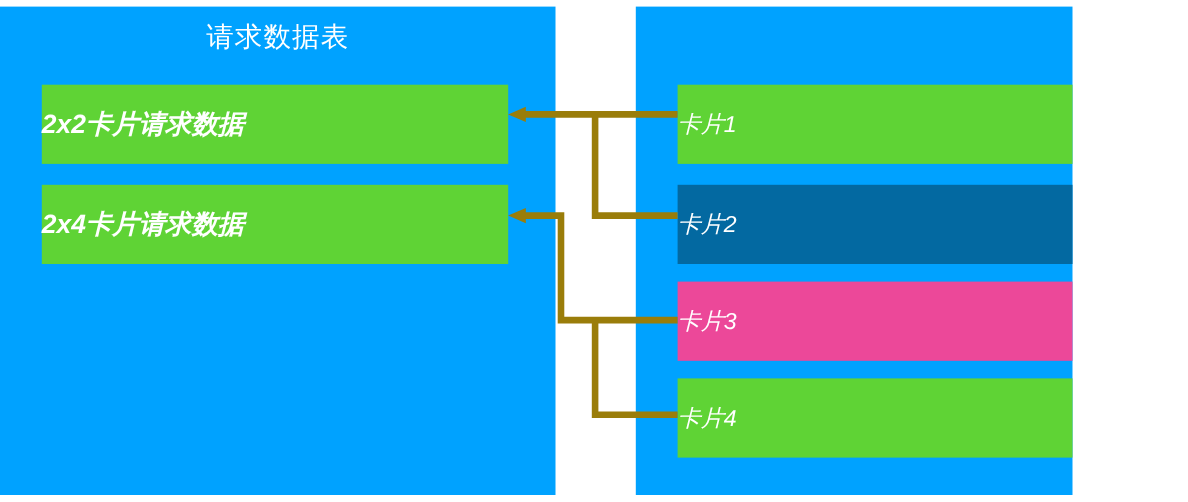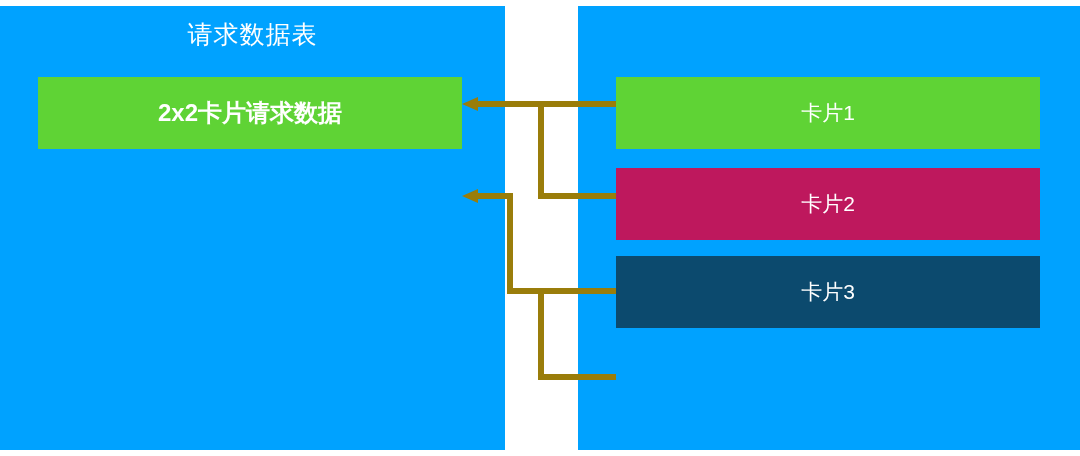--- a/index.html
+++ b/index.html
@@ -5,21 +5,21 @@
   html, body {
     margin: 0;
     padding: 0;
     background: #ffffff;
   }
   body {
     font-family: "Liberation Sans", "DejaVu Sans", sans-serif;
   }
   #stage {
     position: relative;
-    width: 1080px;
+    width: 975px;
     height: 456px;
     background: #ffffff;
     overflow: hidden;
   }
   .panel {
     position: absolute;
     background: #00A2FF;
     top: 6px;
     height: 444px;
   }
@@ -37,23 +37,24 @@
     line-height: 32px;
     letter-spacing: 1px;
     white-space: nowrap;
   }
 
   .gbox {
     position: absolute;
     background: #5FD335;
     display: flex;
     align-items: center;
-    justify-content: center;
+    justify-content: flex-start;
     color: #ffffff;
     white-space: nowrap;
+    font-style: italic;
   }
   .gbox.req {
     left: 38px;
     width: 424px;
     height: 72px;
     font-size: 24px;
     font-weight: bold;
   }
   #req-0 { top: 71px; }
   #req-1 { top: 162px; }
@@ -82,32 +83,38 @@
 <body>
 
 <div id="stage" style="background: rgb(255, 255, 255);">
 
   <div class="panel" id="panel-left" style="background: rgb(0, 162, 255);">
     <div class="panel-title">请求数据表</div>
 
     <div class="gbox req" id="req-0" style="background: rgb(95, 211, 53); color: rgb(255, 255, 255);">
       <span>2x2卡片请求数据</span>
     </div>
+    <div class="gbox req" id="req-1" style="background: rgb(95, 211, 53); color: rgb(255, 255, 255);">
+      <span>2x4卡片请求数据</span>
+    </div>
   </div>
 
   <div class="panel" id="panel-right" style="background: rgb(0, 162, 255);">
 
     <div class="gbox card" id="card-0" style="background: rgb(95, 211, 53); color: rgb(255, 255, 255);">
       <span>卡片1</span>
     </div>
-    <div class="gbox card" id="card-1" style="background: #be185d; color: rgb(255, 255, 255);">
+    <div class="gbox card" id="card-1" style="background: #0369a1; color: rgb(255, 255, 255);">
       <span>卡片2</span>
     </div>
-    <div class="gbox card" id="card-2" style="background: #0c4a6e; color: rgb(255, 255, 255);">
+    <div class="gbox card" id="card-2" style="background: #ec4899; color: rgb(255, 255, 255);">
       <span>卡片3</span>
+    </div>
+    <div class="gbox card" id="card-3" style="background: rgb(95, 211, 53); color: rgb(255, 255, 255);">
+      <span>卡片4</span>
     </div>
   </div>
 
   <svg id="connectors" viewBox="0 0 1080 456">
     <g id="conn-group" fill="none" stroke="#9A7D0A" stroke-width="6" stroke-linecap="butt" stroke-linejoin="miter">
       <path id="conn-card1" d="M 616 104 L 541 104 L 470 104"></path>
       <path id="conn-card2" d="M 616 196 L 541 196 L 541 104"></path>
       <path id="conn-card3" d="M 616 291 L 510 291 L 510 196 L 470 196"></path>
       <path id="conn-card4" d="M 616 377 L 541 377 L 541 291"></path>
       <polygon points="462,104 478,97 478,111" fill="#9A7D0A" stroke="none"></polygon>

